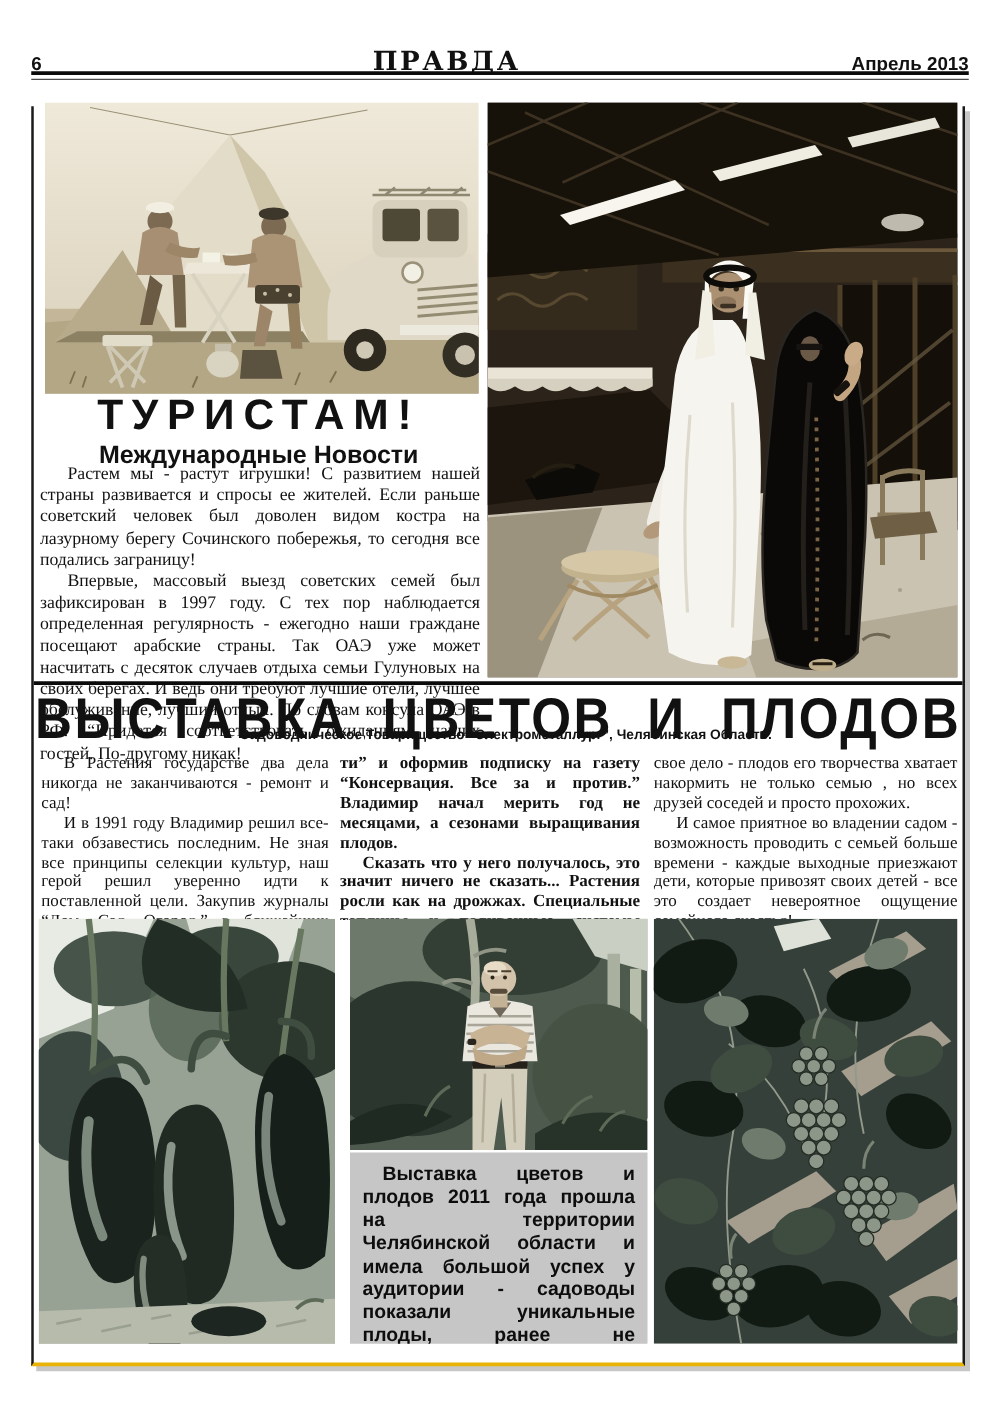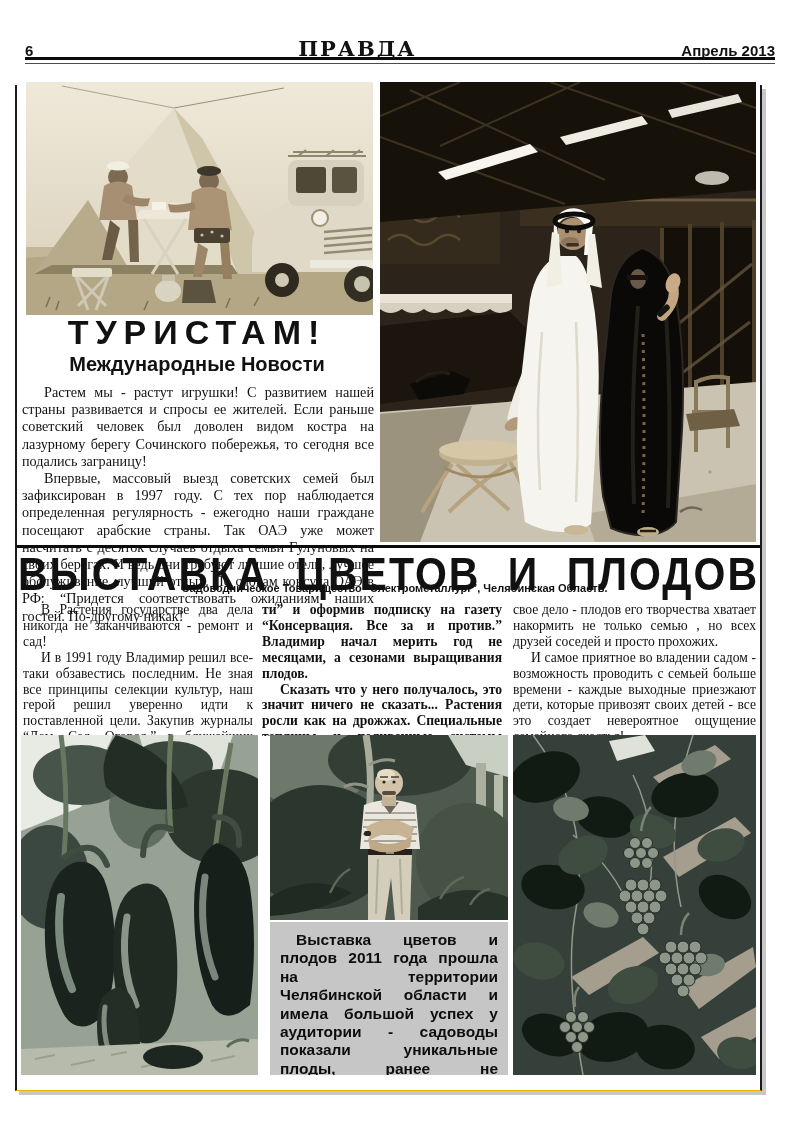--- a/index.html
+++ b/index.html
@@ -6,35 +6,35 @@
   body{width:800px;height:1131px;position:relative;font-family:"Liberation Serif",serif;color:#111;overflow:hidden;}
 
   
   .header-row{position:absolute;left:25px;top:36px;width:750px;height:20px;display:flex;justify-content:space-between;align-items:baseline;}
   .page-num,.issue-date{font-family:"Liberation Sans",sans-serif;font-weight:bold;font-size:15px;}
   .masthead{font-family:"DejaVu Serif",serif;font-weight:bold;font-size:21px;letter-spacing:2px;}
   .rule-thick{position:absolute;left:25px;top:57px;width:750px;height:0;border-top:3px solid #0b0b0b;}
   .rule-thin{position:absolute;left:25px;top:63px;width:750px;height:0;border-top:1px solid #4a4a4a;}
 
   
-  .frame{position:absolute;left:15px;top:85px;width:743px;height:1005px;
-         border-left:2px solid #1a1a1a;border-right:2px solid #1a1a1a;border-bottom:1px solid #eab308;
+  .frame{position:absolute;left:25px;top:85px;width:743px;height:1005px;
+         border-left:2px solid #1a1a1a;border-right:2px solid #1a1a1a;border-bottom:3px solid #eab308;
          box-shadow:4px 4px 0 rgba(0,0,0,0.22);}
   .frame *{box-sizing:border-box;}
 
   
   .photo{position:absolute;display:block;}
   .photo svg{display:block;width:100%;height:100%;}
 
   
   .a1-title{position:absolute;left:4px;top:230px;width:352px;text-align:center;
             font-family:"Liberation Sans",sans-serif;font-weight:800;font-size:34px;letter-spacing:7px;line-height:1;margin:0;}
   .a1-sub{position:absolute;left:4px;top:268px;width:352px;text-align:center;
           font-family:"Liberation Sans",sans-serif;font-weight:bold;font-size:20px;margin:0;}
-  .a1-body{position:absolute;left:5px;top:286px;width:352px;margin-top:13px;}
+  .a1-body{position:absolute;left:5px;top:286px;width:352px;}
   .a1-body p{margin:0;font-size:14.2px;line-height:17.2px;text-align:justify;text-indent:22px;}
 
   
   .rule-mid{position:absolute;left:0;top:460px;width:743px;height:0;border-top:3px solid #0b0b0b;}
   .a2-title{position:absolute;left:0;top:467px;width:743px;margin:0;text-align:center;white-space:nowrap;
             font-family:"Liberation Sans",sans-serif;font-weight:800;font-size:41px;letter-spacing:2px;word-spacing:14px;
             line-height:1;transform:scaleY(1.12);transform-origin:50% 0;}
   .a2-sub{position:absolute;left:0;top:497px;width:743px;margin:0;text-align:center;
           font-family:"Liberation Sans",sans-serif;font-weight:bold;font-size:11px;padding-left:12px;}
 

